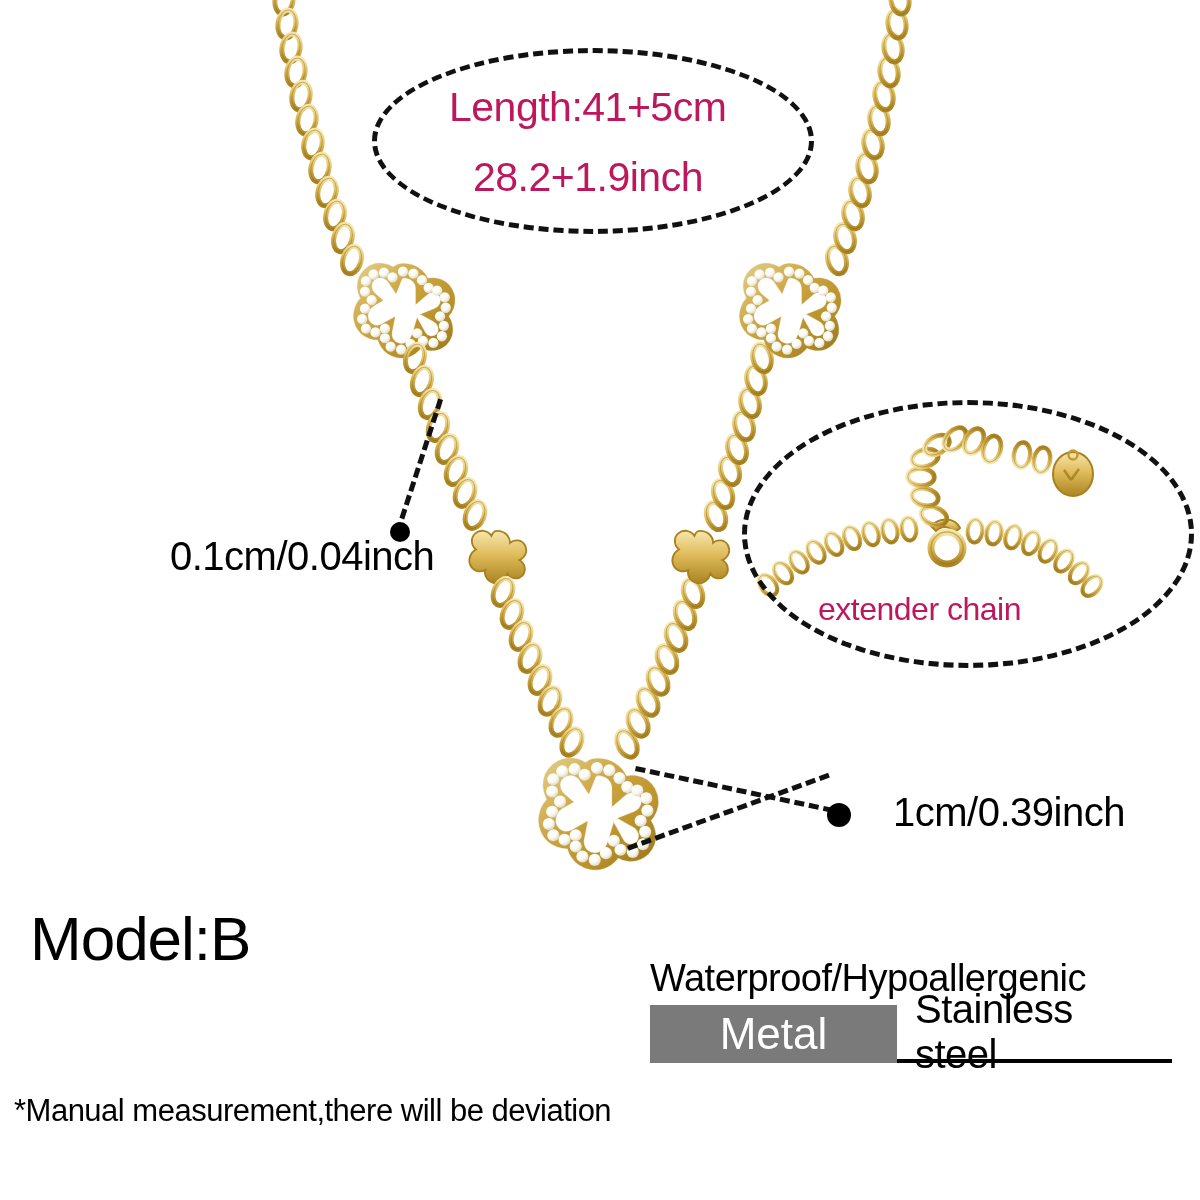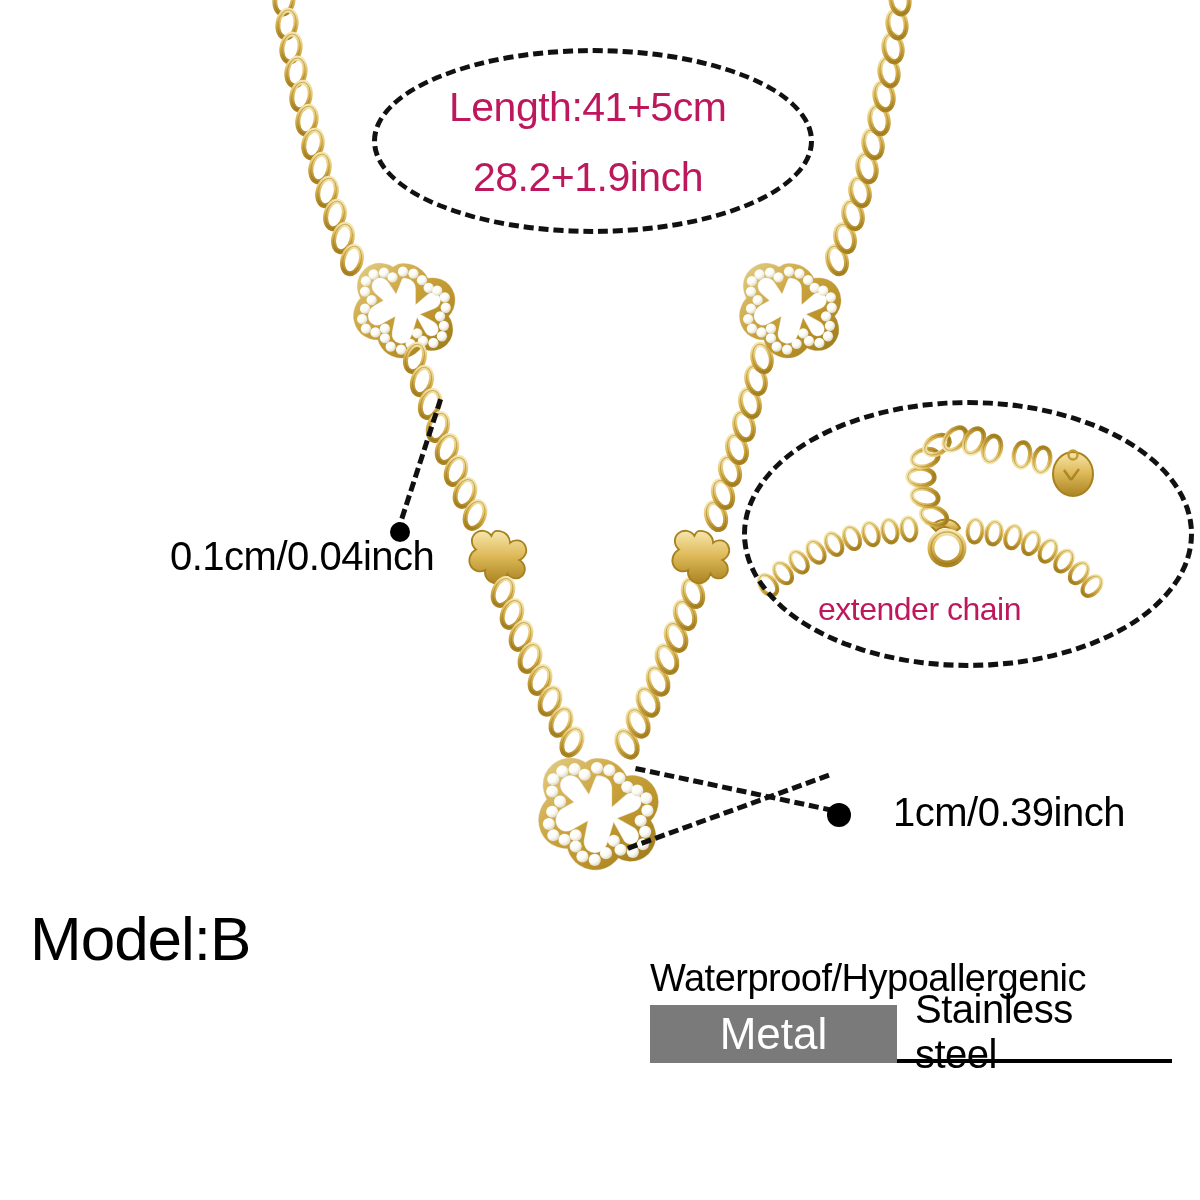--- a/index.html
+++ b/index.html
@@ -550,15 +550,16 @@
     <div id="model-label">Model:B</div>
 
     <div id="waterproof">Waterproof/Hypoallergenic</div>
 
 
     <div class="spec-row" id="row-metal">
       <div class="spec-badge">Metal</div>
       <div class="spec-value">Stainless steel</div>
     </div>
 
+    <div id="disclaimer">*Manual measurement,there will be deviation</div>
   </div>
 
 </div>
 
 </body></html>

